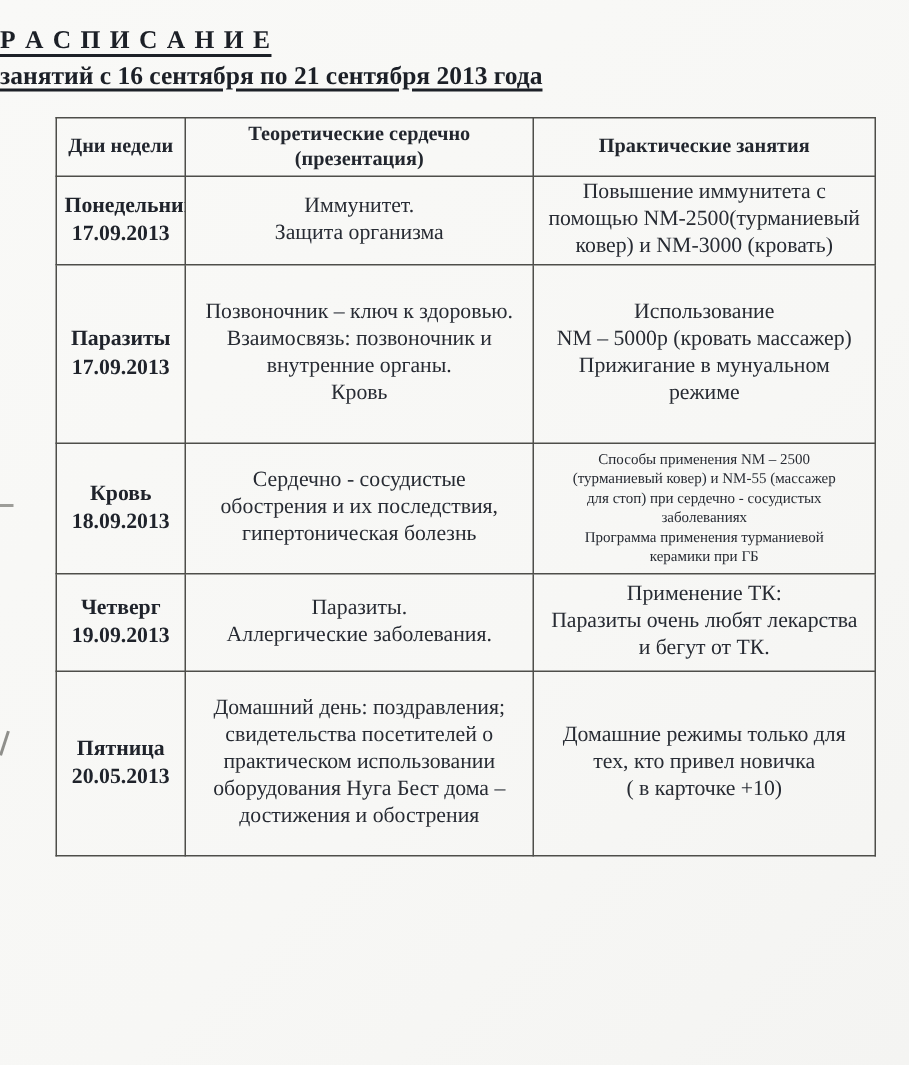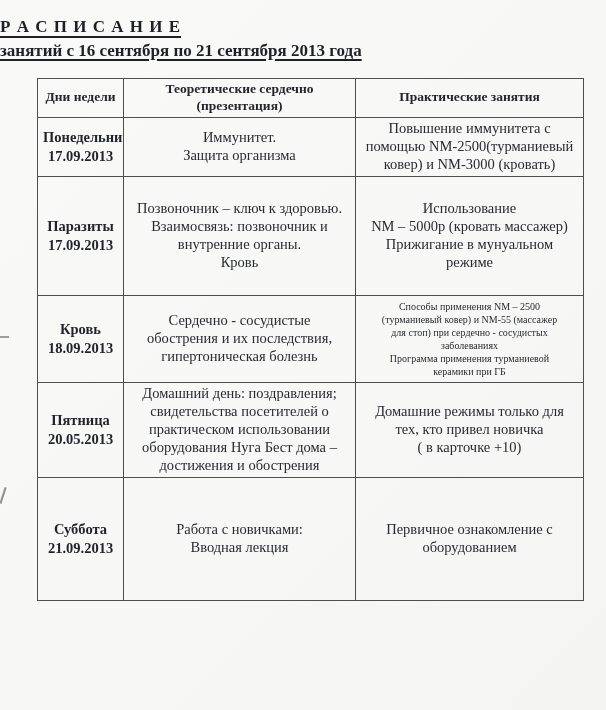--- a/index.html
+++ b/index.html
@@ -135,35 +135,36 @@
 обострения и их последствия,
 гипертоническая болезнь</td>
           <td class="practice-cell">Способы применения NM – 2500
 (турманиевый ковер) и NM-55 (массажер
 для стоп)  при сердечно - сосудистых
 заболеваниях
 Программа применения турманиевой
 керамики при ГБ</td>
         </tr>
         <tr>
+          <td class="day-cell"><div>Четверг</div><div>19.09.2013</div></td>
+          <td class="theory-cell">Паразиты.
+Аллергические заболевания.</td>
+          <td class="practice-cell">Применение ТК:
+Паразиты очень любят лекарства
+и бегут от ТК.</td>
+        </tr>
+        <tr>
           <td class="day-cell"><div>Пятница</div><div>20.05.2013</div></td>
           <td class="theory-cell">Домашний день: поздравления;
 свидетельства посетителей о
 практическом использовании
 оборудования Нуга Бест дома –
 достижения и обострения</td>
           <td class="practice-cell">Домашние режимы только для
 тех, кто привел новичка
 ( в карточке +10)</td>
         </tr>
-        <tr>
-          <td class="day-cell"><div>Суббота</div><div>21.09.2013</div></td>
-          <td class="theory-cell">Работа с новичками:
-Вводная лекция</td>
-          <td class="practice-cell">Первичное ознакомление с
-оборудованием</td>
-        </tr>
       </tbody>
   </table>
 
   <div class="mark mark-dash"></div>
   <div class="mark mark-slash"></div>
 </div>
 
 </body></html>

